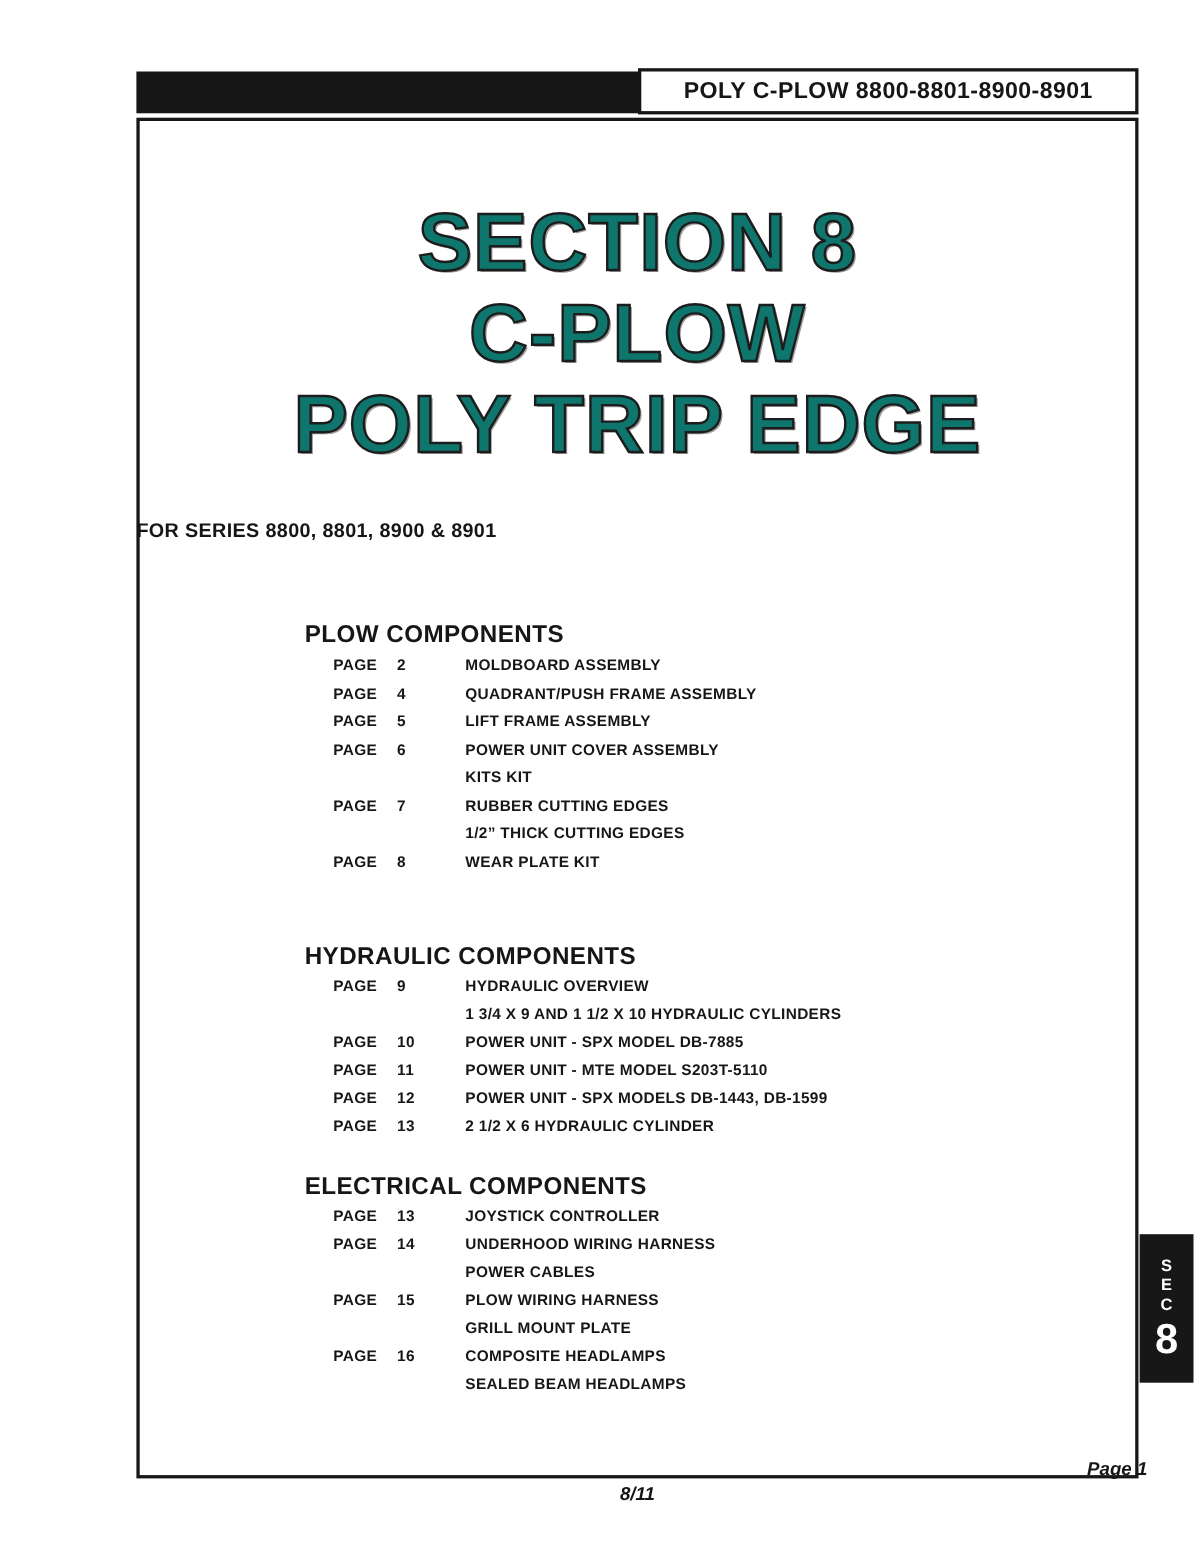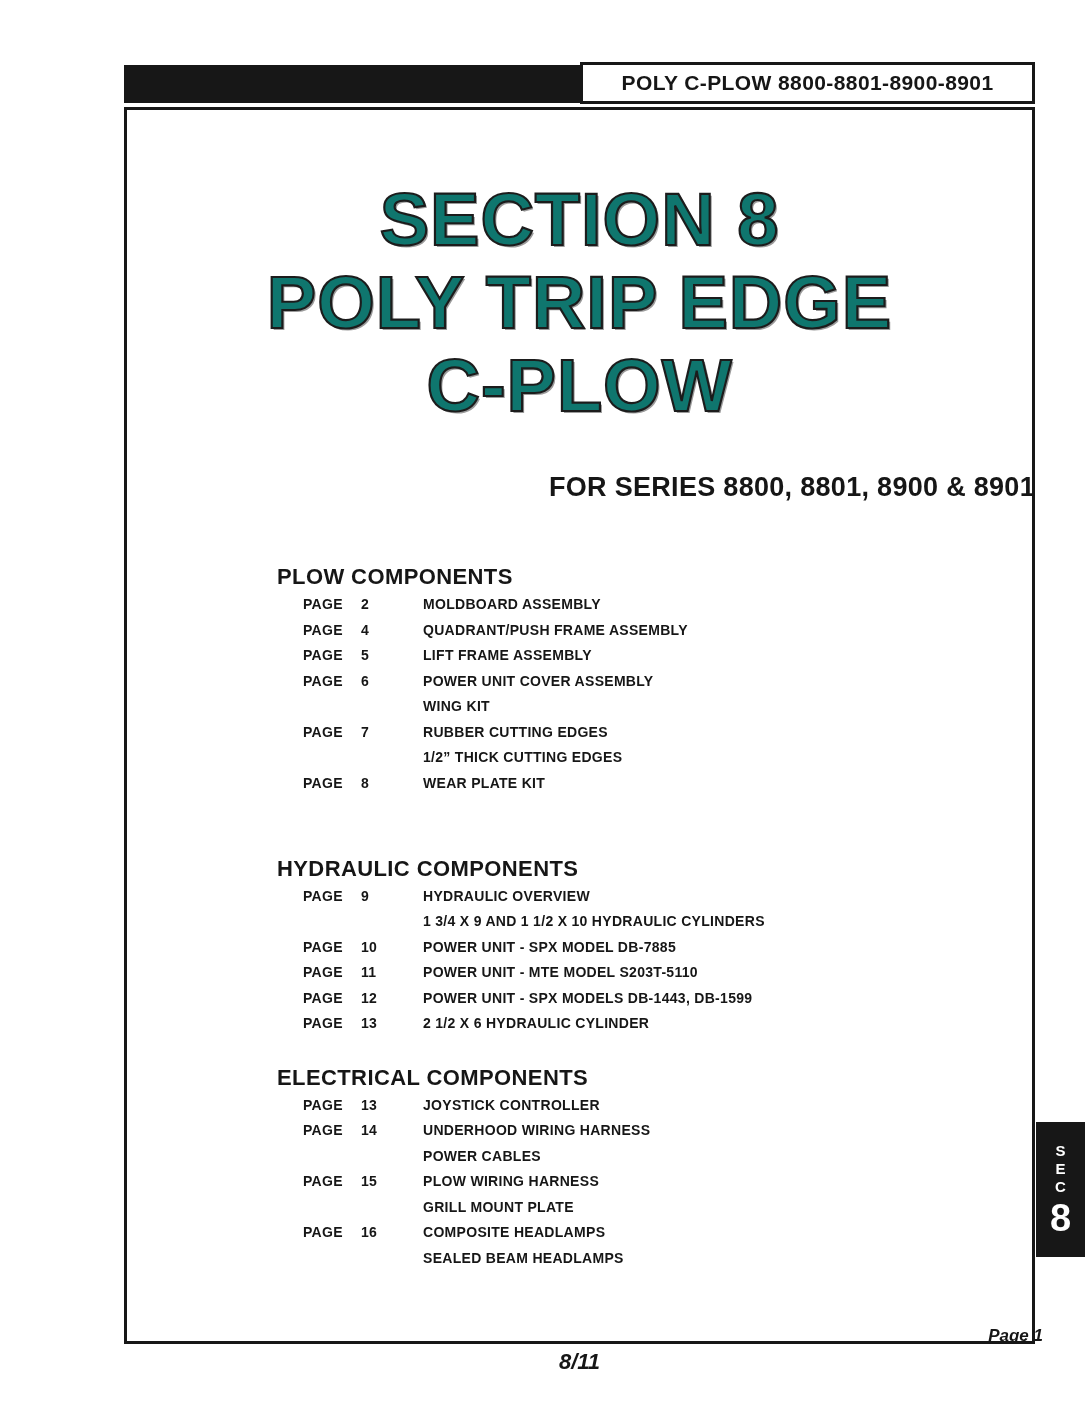--- a/index.html
+++ b/index.html
@@ -21,21 +21,21 @@
 
   
   .title-block { position:absolute; left:96px; top:178px; width:911px; text-align:center; }
   .title-line {
     font-size:74px; font-weight:bold; line-height:83px; letter-spacing:1px;
     color:#0f766e; -webkit-text-stroke:2.2px #1c1c1c;
     text-shadow:2px 2px 0 #9b9b9b;
     white-space:nowrap;
   }
 
-  .series-line { position:absolute; left:96px; top:472px; width:911px; text-align:right; font-size:27px; font-weight:bold; letter-spacing:0.3px; }
+  .series-line { position:absolute; left:96px; top:472px; width:911px; text-align:left; font-size:18px; font-weight:bold; letter-spacing:0.3px; }
 
   
   .toc { position:absolute; left:249px; top:562px; width:720px; }
   .toc-section { margin:0; }
   .toc-section:nth-child(2) { margin-top:32px; }
   .toc-section:nth-child(3) { margin-top:26px; }
   .toc-heading { margin:0; font-size:22px; font-weight:bold; line-height:30px; letter-spacing:0.4px; }
   .toc-row { display:flex; font-size:14px; font-weight:bold; line-height:25.5px; min-height:25.5px; letter-spacing:0.3px; white-space:nowrap; }
   .toc-row .col-label { width:58px; margin-left:26px; flex:0 0 auto; }
   .toc-row .col-num { width:62px; flex:0 0 auto; }
@@ -44,40 +44,40 @@
   
   .side-tab {
     position:absolute; left:1008px; top:1122px; width:49px; height:135px; background:#171717;
     color:#ffffff; display:flex; flex-direction:column; align-items:center;
     padding-top:20px; box-sizing:border-box;
   }
   .side-tab .tab-letter { font-size:15px; font-weight:bold; line-height:18px; }
   .side-tab .tab-number { font-size:38px; font-weight:bold; line-height:38px; margin-top:3px; }
 
   
-  .footer-date { position:absolute; left:96px; top:1349px; width:911px; text-align:center; font-size:22px; font-weight:bold; font-style:italic; }
+  .footer-date { position:absolute; left:96px; top:1349px; width:911px; text-align:center; font-size:17px; font-weight:bold; font-style:italic; }
   .footer-page { position:absolute; left:96px; top:1326px; width:919px; text-align:right; font-size:17px; font-weight:bold; font-style:italic; }
 </style>
 </head>
 <body>
 
 <div class="page">
 
   <div class="black-bar"></div>
 
   <div class="header-box">
     <span>POLY C-PLOW 8800-8801-8900-8901</span>
   </div>
 
   <div class="content-box"></div>
 
   <div class="title-block">
     <div class="title-line">SECTION 8</div>
+    <div class="title-line">C-PLOW</div>
     <div class="title-line">POLY TRIP EDGE</div>
-    <div class="title-line">C-PLOW</div>
   </div>
 
   <div class="series-line">FOR SERIES 8800, 8801, 8900 &amp; 8901</div>
 
   <div class="toc">
   <section class="toc-section">
     <h2 class="toc-heading">PLOW COMPONENTS</h2>
     <div class="toc-rows">
   <div class="toc-row">
     <span class="col-label">PAGE</span>
@@ -99,21 +99,21 @@
 
   <div class="toc-row">
     <span class="col-label">PAGE</span>
     <span class="col-num">6</span>
     <span class="col-title">POWER UNIT COVER ASSEMBLY</span>
   </div>
 
   <div class="toc-row">
     <span class="col-label"></span>
     <span class="col-num"></span>
-    <span class="col-title">WING KIT</span>
+    <span class="col-title">KITS KIT</span>
   </div>
 
   <div class="toc-row">
     <span class="col-label">PAGE</span>
     <span class="col-num">7</span>
     <span class="col-title">RUBBER CUTTING EDGES</span>
   </div>
 
   <div class="toc-row">
     <span class="col-label"></span>

